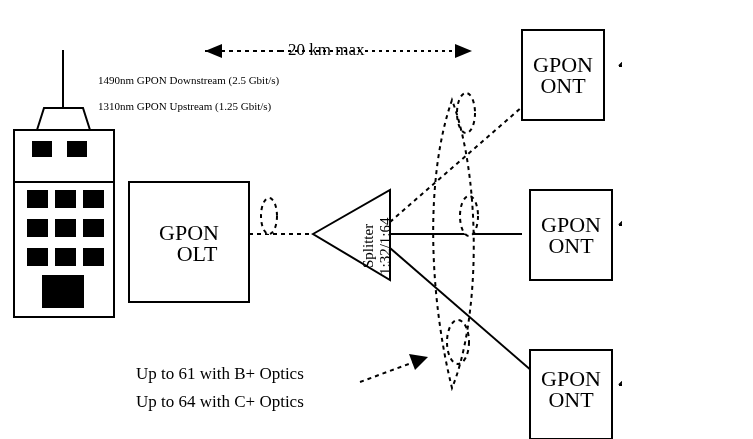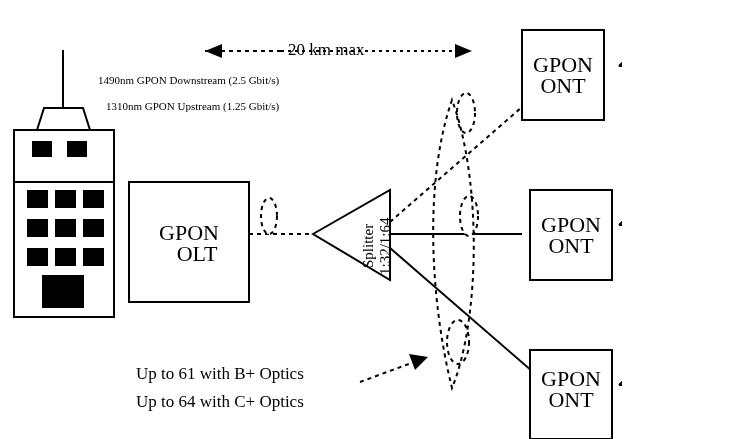--- a/index.html
+++ b/index.html
@@ -161,21 +161,21 @@
         <line x1="360" y1="382" x2="414" y2="362" stroke="#000" stroke-width="2" stroke-dasharray="4 4"></line>
         <polygon points="428,357 409,354 415,370" fill="#000" stroke="none"></polygon>
       </g>
     </g>
   </svg>
 
   <div class="lbl dist-label" style="left:288px; top:40px;">20 km max</div>
 
   <div class="lbl wave-label" style="left:98px; top:74px;">1490nm GPON Downstream (2.5 Gbit/s)</div>
 
-  <div class="lbl wave-label" style="left:98px; top:100px;margin-left:8px;">1310nm GPON Upstream (1.25 Gbit/s)</div>
+  <div class="lbl wave-label" style="left:98px; top:100px;">1310nm GPON Upstream (1.25 Gbit/s)</div>
 
   <div class="box-label" style="left:129px; top:220px; width:120px;">GPON</div>
   <div class="box-label" style="left:137px; top:241px; width:120px;">OLT</div>
 
   <div class="splitter-label" style="left:360px; top:268px;">Splitter</div>
   <div class="splitter-label" style="left:377px; top:275px;">1:32/1:64</div>
 
   <div class="box-label" style="left:522px; top:52px; width:82px;">GPON</div>
   <div class="box-label" style="left:522px; top:73px; width:82px;">ONT</div>
 

